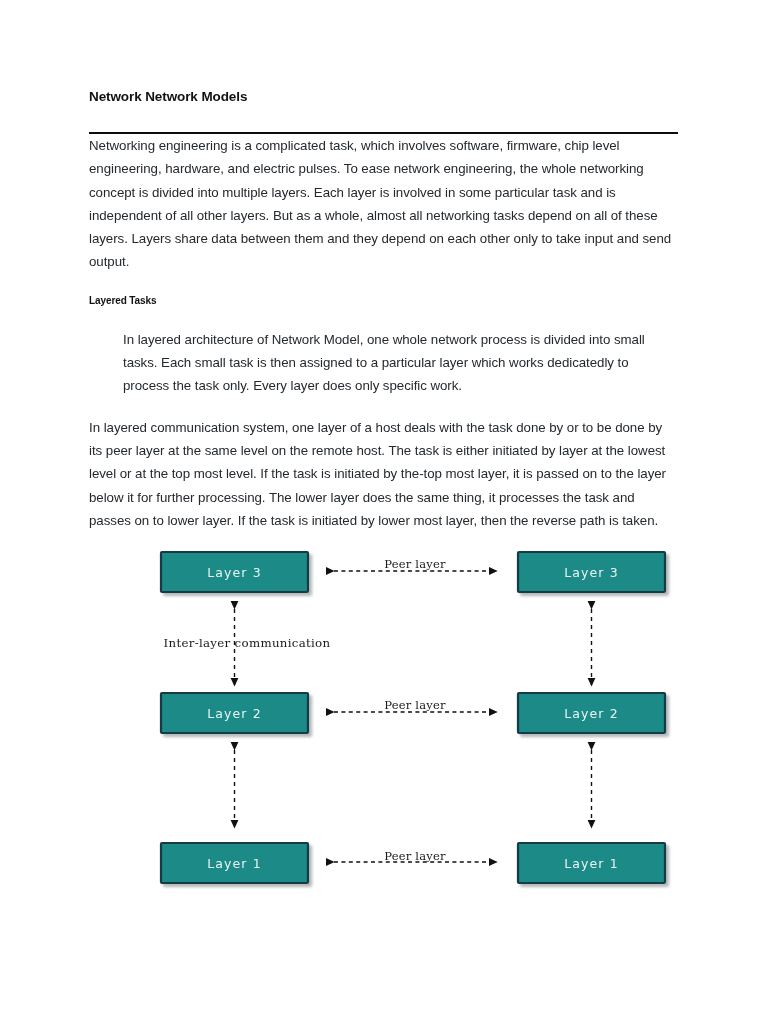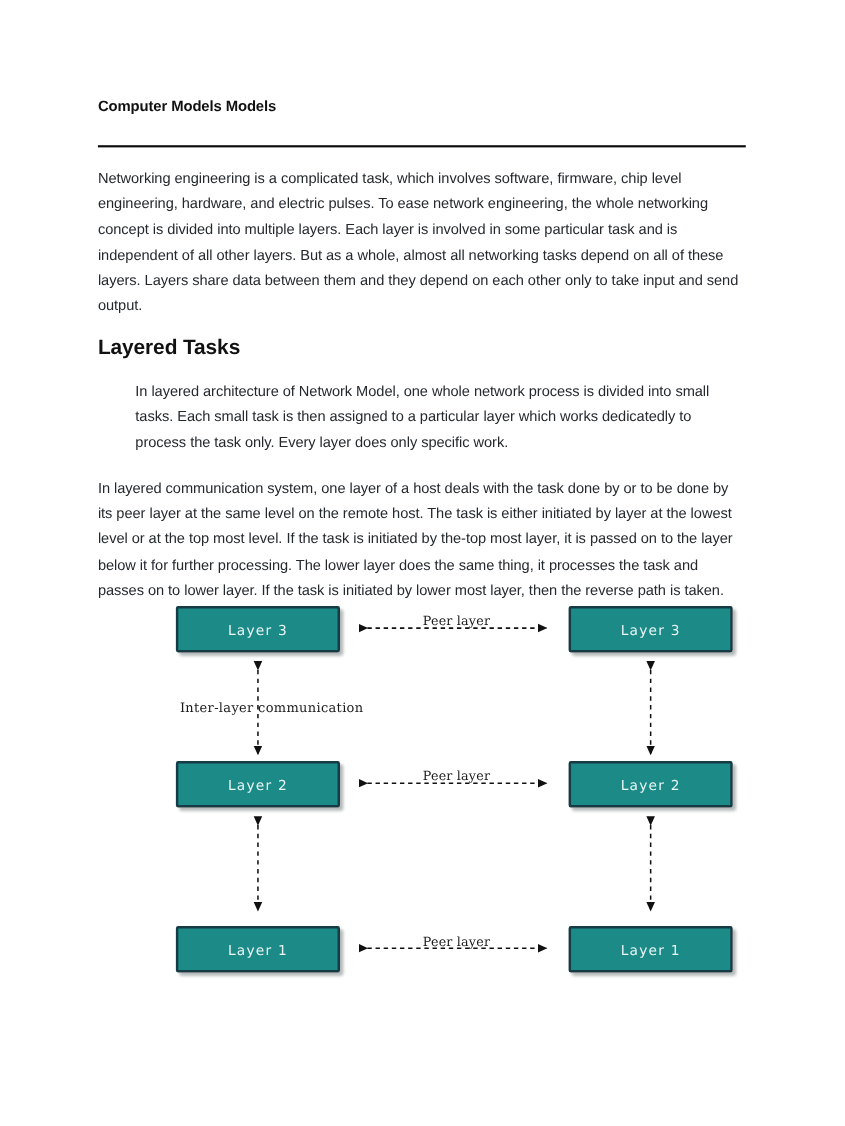--- a/index.html
+++ b/index.html
@@ -50,23 +50,23 @@
 
   .para {
     font-size: 13.3px;
     line-height: 23.3px;
     color: #24292e;
     margin: 0;
     letter-spacing: -0.05px;
     text-align: left;
   }
 
-  .para-1 { margin-top: 16px; }
+  .para-1 { }
   .section-head {
-    font-size: 19px;
+    font-size: 10px;
     font-weight: bold;
     color: #111111;
     margin: 0;
     margin-top: 17px;
     line-height: 20px;
     letter-spacing: -0.1px;
   }
   .para-2 { margin-top: 17px; margin-left: 34px; }
   .para-3 { margin-top: 18px; }
 
@@ -101,21 +101,21 @@
     letter-spacing: 0.3px;
   }
 </style>
 </head>
 <body>
 
 <div class="page">
 
   <div class="content">
 
-    <div class="doc-title">Computer Models Models</div>
+    <div class="doc-title">Network Network Models</div>
 
     <div class="title-rule"></div>
 
     <p class="para para-1">Networking engineering is a complicated task, which involves software, firmware, chip level engineering, hardware, and electric pulses. To ease network engineering, the whole networking concept is divided into multiple layers. Each layer is involved in some particular task and is independent of all other layers. But as a whole, almost all networking tasks depend on all of these layers. Layers share data between them and they depend on each other only to take input and send output.</p>
 
     <div class="section-head">Layered Tasks</div>
 
     <p class="para para-2">In layered architecture of Network Model, one whole network process is divided into small tasks. Each small task is then assigned to a particular layer which works dedicatedly to process the task only. Every layer does only specific work.</p>
 
     <p class="para para-3">In layered communication system, one layer of a host deals with the task done by or to be done by its peer layer at the same level on the remote host. The task is either initiated by layer at the lowest level or at the top most level. If the task is initiated by the-top most layer, it is passed on to the layer below it for further processing. The lower layer does the same thing, it processes the task and passes on to lower layer. If the task is initiated by lower most layer, then the reverse path is taken.</p>

